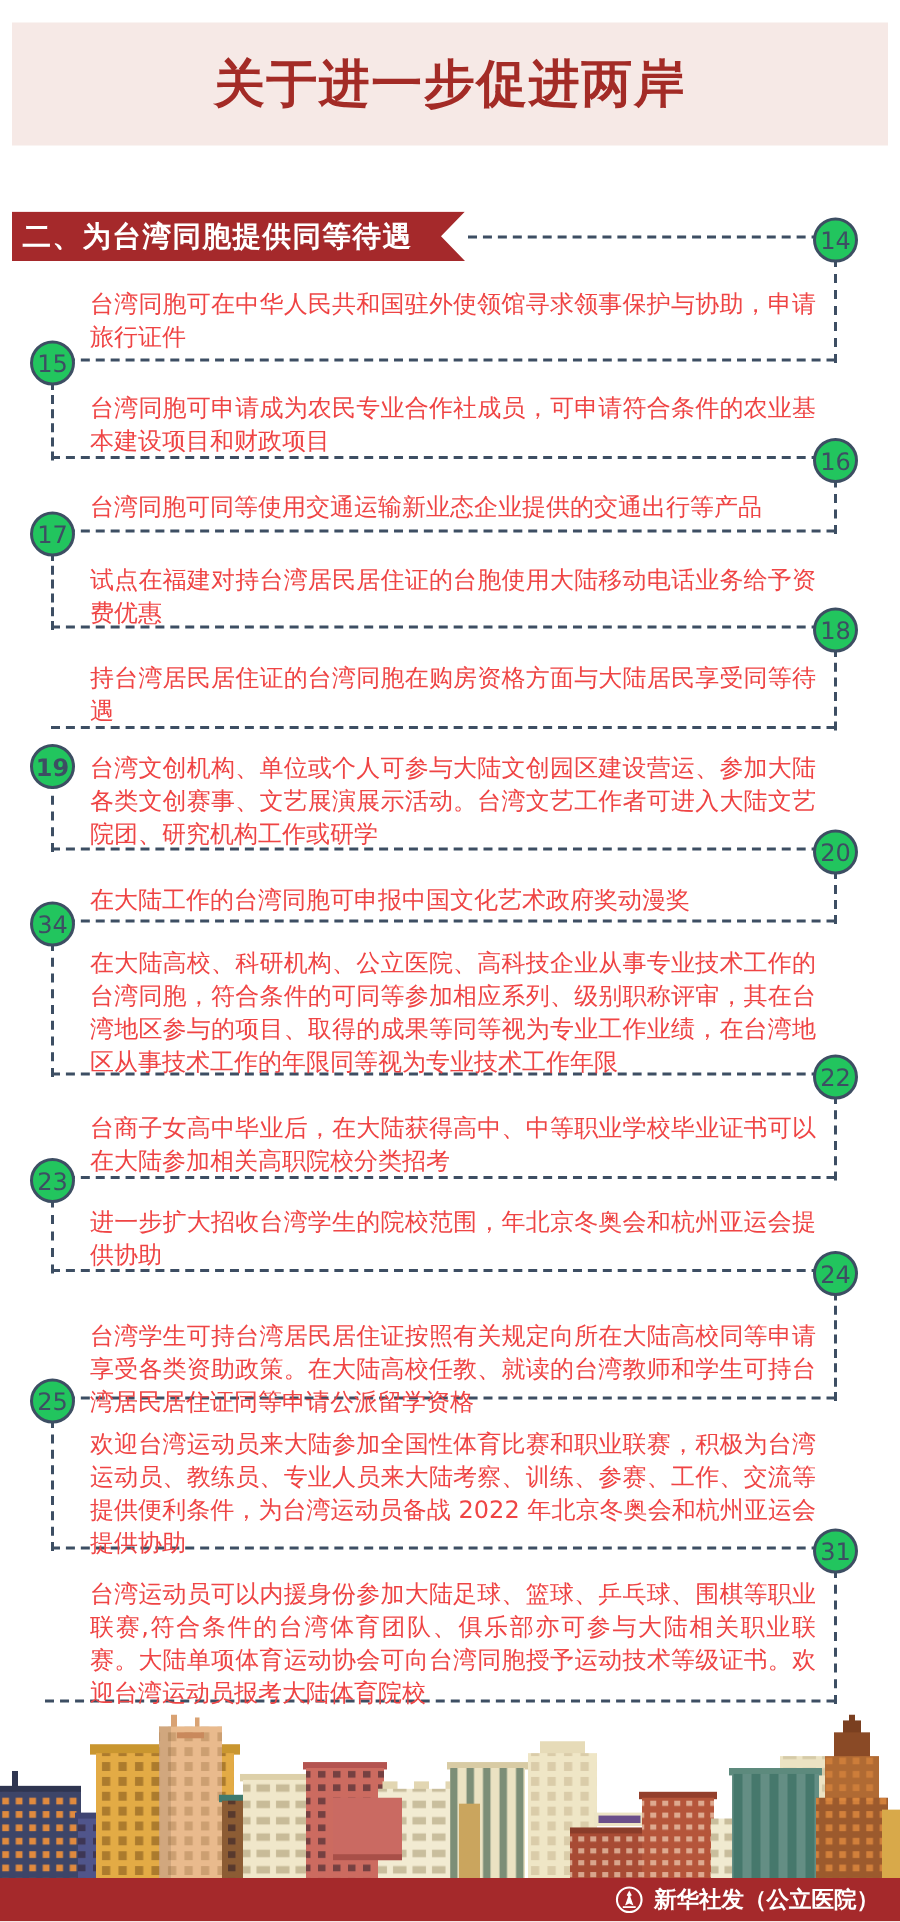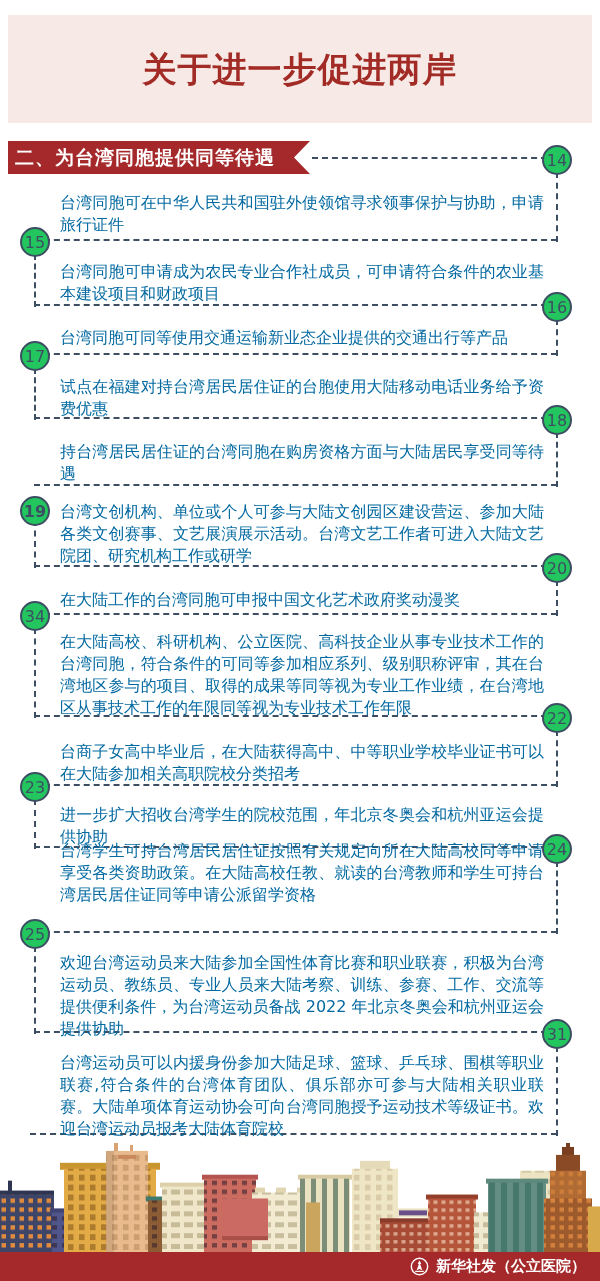--- a/index.html
+++ b/index.html
@@ -3,21 +3,21 @@
 <meta charset="utf-8">
 <style>
   html,body{margin:0;padding:0;background:#ffffff;}
   .page{
     position:relative;width:600px;height:1281px;margin:0 auto;
     background:#ffffff;overflow:hidden;
     font-family:"DejaVu Sans",sans-serif;
   }
   
   .title-block{
-    position:absolute;left:8px;top:15px;width:584px;height:108px;
+    position:absolute;left:8px;top:15px;width:584px;height:82px;
     background:#f6e9e6;display:flex;flex-direction:column;
     justify-content:center;align-items:center;gap:3px;
   }
   .title-line{
     font-size:34px;font-weight:bold;color:#a32b26;line-height:1.3;
     letter-spacing:1px;white-space:nowrap;
   }
   
   .banner{
     position:absolute;left:8px;top:141px;width:302px;height:33px;
@@ -32,21 +32,21 @@
   .hline{position:absolute;height:0;border-top:2px dashed #3d4e63;z-index:1;}
   .vline{position:absolute;width:0;border-left:2px dashed #3d4e63;z-index:1;}
   .num-circle{
     position:absolute;width:30px;height:30px;box-sizing:border-box;
     border:2px solid #3d4e63;border-radius:50%;background:#22c55e;
     display:flex;align-items:center;justify-content:center;
     font-size:16px;color:#3d4e63;z-index:3;
   }
   .item-text{
     position:absolute;left:60px;width:484px;
-    font-size:16px;line-height:22px;color:#0369a1;
+    font-size:16px;line-height:22px;color:#ef4444;
     text-align:justify;z-index:2;
   }
   
   .skyline{position:absolute;left:0;top:1143px;width:600px;height:109px;display:block;}
   .footer-bar{
     position:absolute;left:0;top:1252px;width:600px;height:29px;
     background:#a5292b;display:flex;align-items:center;
     justify-content:flex-end;gap:7px;padding-right:14px;box-sizing:border-box;
   }
   .footer-credit{color:#ffffff;font-size:15px;font-weight:bold;white-space:nowrap;}
@@ -102,21 +102,21 @@
       <div class="vline" style="left: 556px; top: 730px; height: 57px;"></div>
       <div class="num-circle" style="left: 542px; top: 703px;">22</div>
       <div class="item-text" style="top: 741px;">台商子女高中毕业后，在大陆获得高中、中等职业学校毕业证书可以在大陆参加相关高职院校分类招考</div>
       <div class="hline" style="left: 34px; top: 784px; width: 523px;"></div>
       <div class="vline" style="left: 34px; top: 799px; height: 50px;"></div>
       <div class="num-circle" style="left: 20px; top: 772px;">23</div>
       <div class="item-text" style="top: 804px;">进一步扩大招收台湾学生的院校范围，年北京冬奥会和杭州亚运会提供协助</div>
       <div class="hline" style="left: 34px; top: 846px; width: 523px;"></div>
       <div class="vline" style="left: 556px; top: 861px; height: 73px;"></div>
       <div class="num-circle" style="left: 542px; top: 834px;">24</div>
-      <div class="item-text" style="top: 840px;">台湾学生可持台湾居民居住证按照有关规定向所在大陆高校同等申请享受各类资助政策。在大陆高校任教、就读的台湾教师和学生可持台湾居民居住证同等申请公派留学资格</div>
+      <div class="item-text" style="top: 880px;">台湾学生可持台湾居民居住证按照有关规定向所在大陆高校同等申请享受各类资助政策。在大陆高校任教、就读的台湾教师和学生可持台湾居民居住证同等申请公派留学资格</div>
       <div class="hline" style="left: 34px; top: 931px; width: 523px;"></div>
       <div class="vline" style="left: 34px; top: 946px; height: 88px;"></div>
       <div class="num-circle" style="left: 20px; top: 919px;">25</div>
       <div class="item-text" style="top: 952px;">欢迎台湾运动员来大陆参加全国性体育比赛和职业联赛，积极为台湾运动员、教练员、专业人员来大陆考察、训练、参赛、工作、交流等提供便利条件，为台湾运动员备战 2022 年北京冬奥会和杭州亚运会提供协助</div>
       <div class="hline" style="left: 34px; top: 1031px; width: 523px;"></div>
       <div class="vline" style="left: 556px; top: 1046px; height: 90px;"></div>
       <div class="num-circle" style="left: 542px; top: 1019px;">31</div>
       <div class="item-text" style="top: 1052px;">台湾运动员可以内援身份参加大陆足球、篮球、乒乓球、围棋等职业联赛,符合条件的台湾体育团队、俱乐部亦可参与大陆相关职业联赛。大陆单项体育运动协会可向台湾同胞授予运动技术等级证书。欢迎台湾运动员报考大陆体育院校</div>
       <div class="hline" style="left: 30px; top: 1133px; width: 527px;"></div>
     </div>

